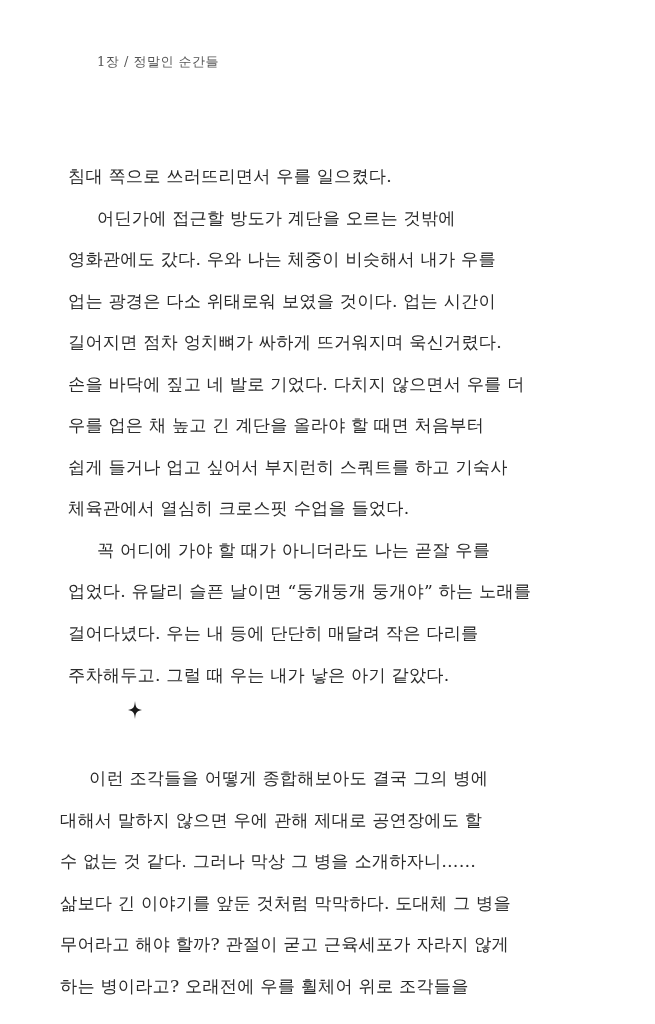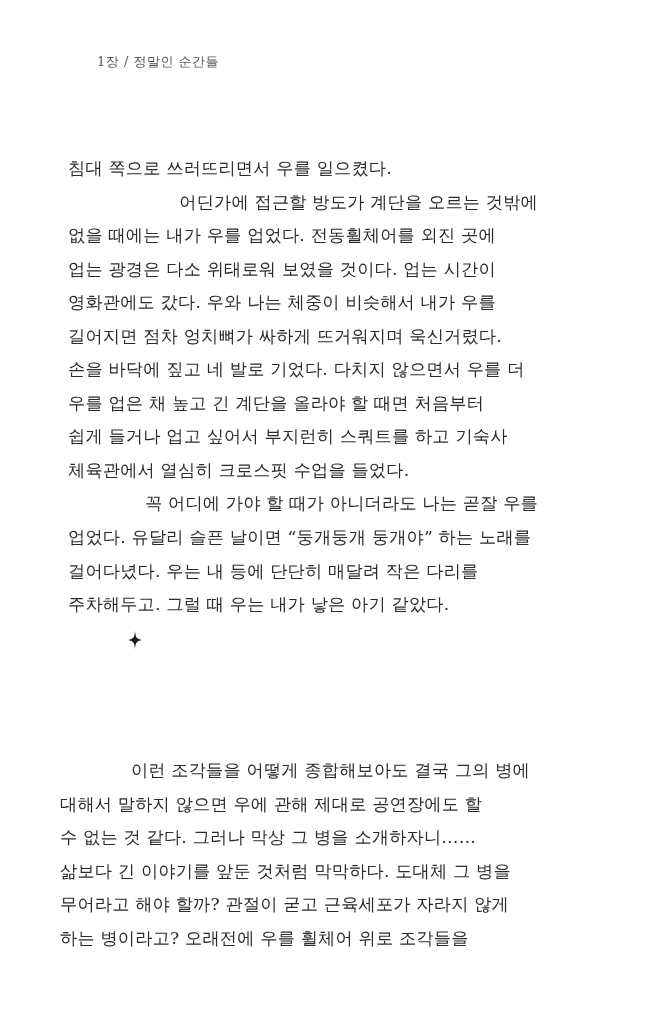--- a/index.html
+++ b/index.html
@@ -30,24 +30,24 @@
       top: 152px;
       width: 470px;
     }
     .line {
       height: 33.55px;
       line-height: 33.55px;
       font-size: 17.2px;
       white-space: nowrap;
       letter-spacing: 0.2px;
       color: #2a2a2a;
+      margin-top: 8px;
     }
     .line.indent {
       padding-left: 29px;
-      text-align: right;
     }
     .ornament {
       height: 66px;
       position: relative;
     }
     .ornament svg {
       position: absolute;
       left: 60px;
       top: 9px;
     }
@@ -59,23 +59,22 @@
     }
   </style>
 </head>
 <body>
 
 <div class="running-head">1장 / 정말인 순간들</div>
 
 <div class="page-body">
   <div class="line">침대 쪽으로 쓰러뜨리면서 우를 일으켰다.</div>
   <div class="line indent">어딘가에 접근할 방도가 계단을 오르는 것밖에</div>
-  <div class="line">없을 때에는 내가 우를 업었다. 전동휠체어를 외진 곳에</div>
+  <div class="line">영화관에도 갔다. 우와 나는 체중이 비슷해서 내가 우를</div>
   <div class="line">업는 광경은 다소 위태로워 보였을 것이다. 업는 시간이</div>
-  <div class="line">영화관에도 갔다. 우와 나는 체중이 비슷해서 내가 우를</div>
   <div class="line">길어지면 점차 엉치뼈가 싸하게 뜨거워지며 욱신거렸다.</div>
   <div class="line">손을 바닥에 짚고 네 발로 기었다. 다치지 않으면서 우를 더</div>
   <div class="line">우를 업은 채 높고 긴 계단을 올라야 할 때면 처음부터</div>
   <div class="line">쉽게 들거나 업고 싶어서 부지런히 스쿼트를 하고 기숙사</div>
   <div class="line">체육관에서 열심히 크로스핏 수업을 들었다.</div>
   <div class="line indent">꼭 어디에 가야 할 때가 아니더라도 나는 곧잘 우를</div>
   <div class="line">업었다. 유달리 슬픈 날이면 “둥개둥개 둥개야” 하는 노래를</div>
   <div class="line">걸어다녔다. 우는 내 등에 단단히 매달려 작은 다리를</div>
   <div class="line">주차해두고. 그럴 때 우는 내가 낳은 아기 같았다.</div>
 

